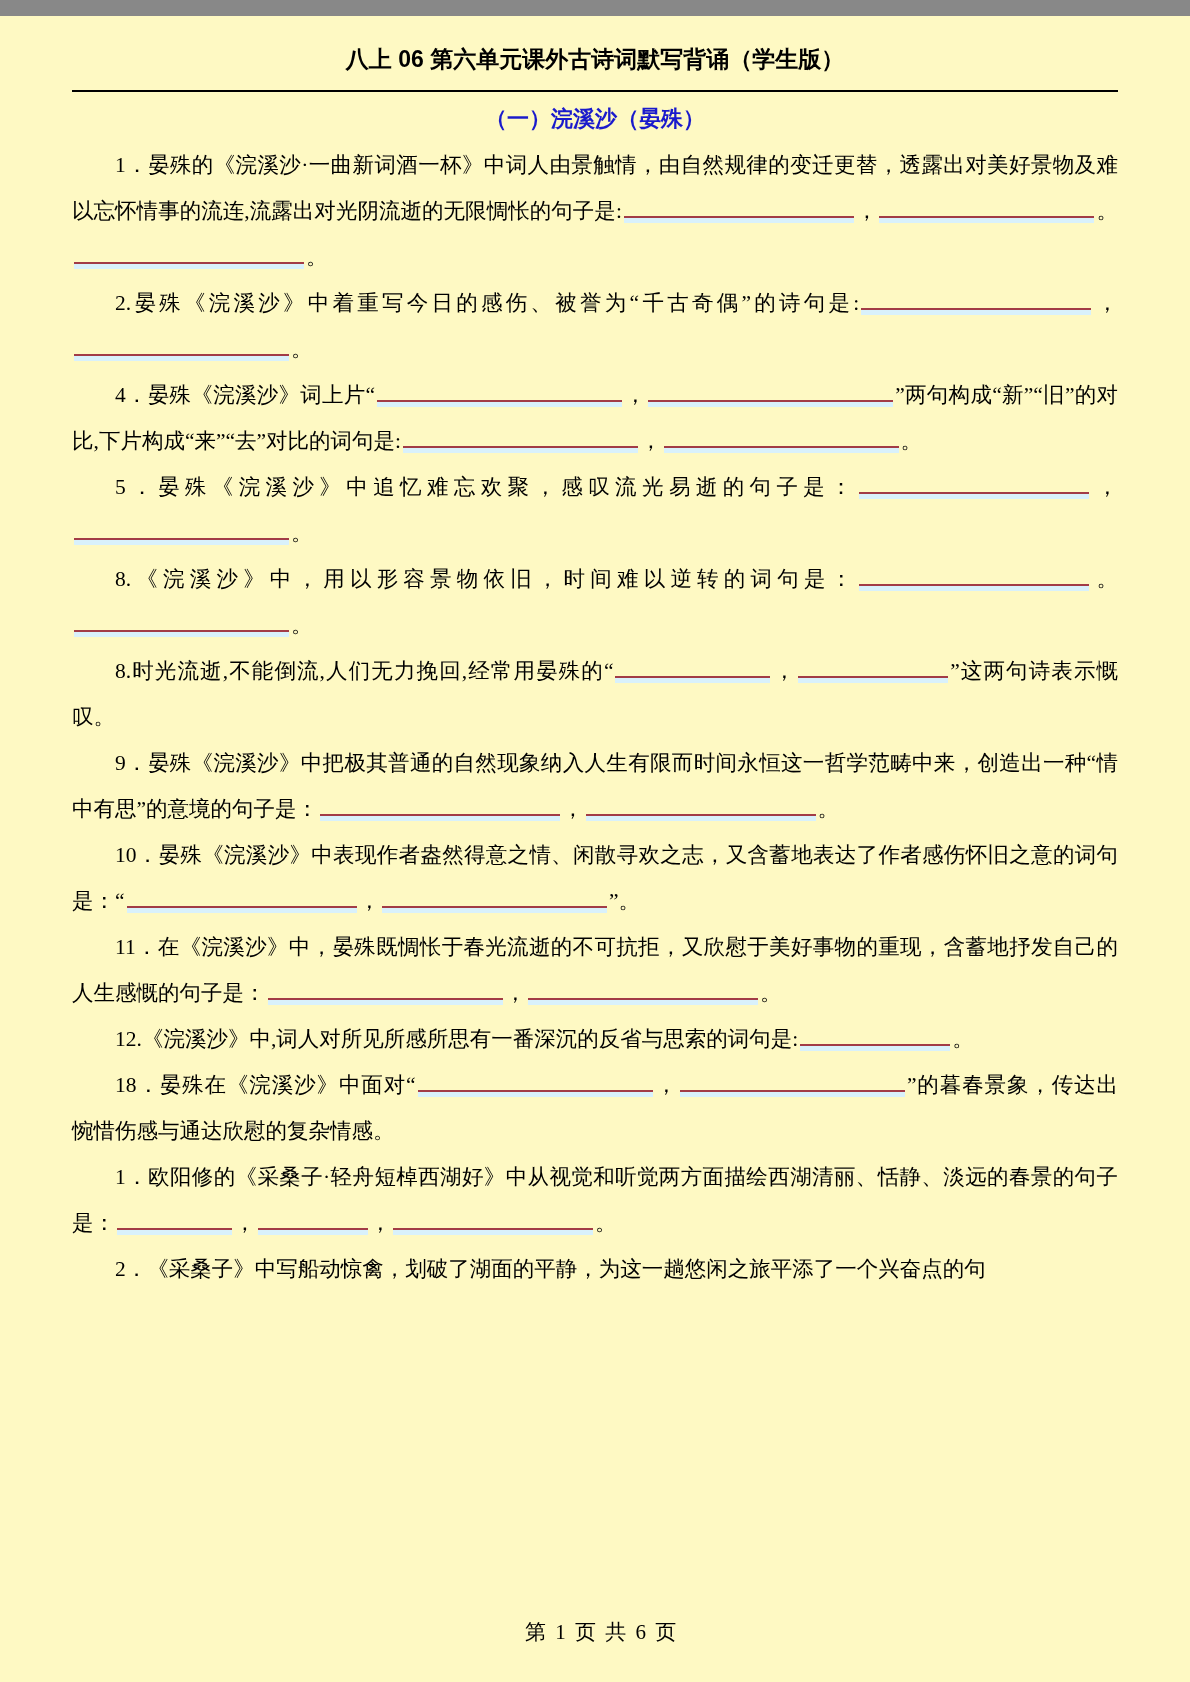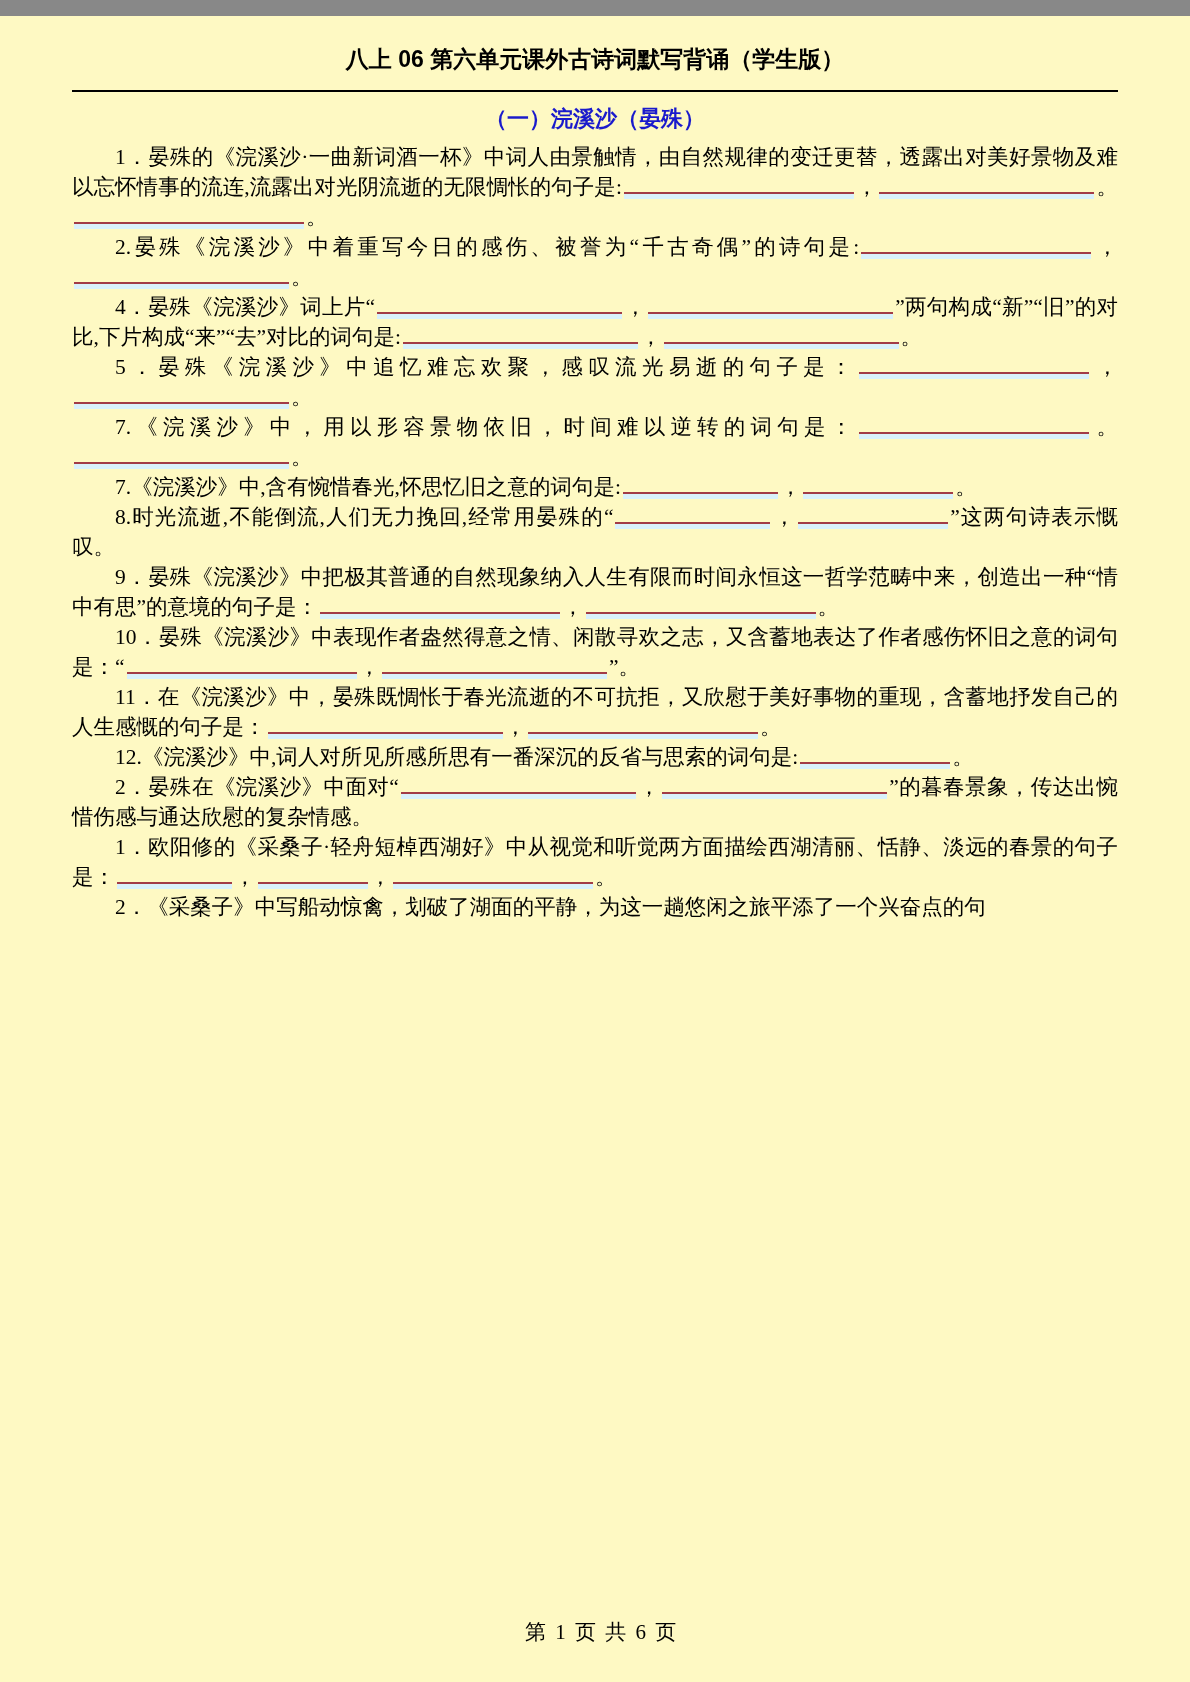--- a/index.html
+++ b/index.html
@@ -39,21 +39,21 @@
     text-align: center;
     color: var(--heading-blue);
     font-weight: bold;
     font-size: 22px;
     line-height: 46px;
     font-family: Liberation Sans, sans-serif;
   }
   p.question {
     margin: 0;
     font-size: 21.5px;
-    line-height: 30px;
+    line-height: 46px;
     text-align: justify;
     text-indent: 2em;
   }
   .blank {
     display: inline-block;
     height: 20px;
     vertical-align: baseline;
     border-bottom: 2px solid var(--blank-line);
     box-shadow: 0 5px 0 var(--blank-glow);
     margin: 0 2px;
@@ -74,26 +74,25 @@
 <div class="page">
   <div class="content">
     <div class="doc-title">八上 06 第六单元课外古诗词默写背诵（学生版）</div>
     <hr class="title-rule">
     <div>
         <div class="section-heading">（一）浣溪沙（晏殊）</div>
         <p class="question"><span>1．晏殊的《浣溪沙·一曲新词酒一杯》中词人由景触情，由自然规律的变迁更替，透露出对美好景物及难以忘怀情事的流连,流露出对光阴流逝的无限惆怅的句子是:</span><span class="blank" style="width: 230px;"></span><span>，</span><span class="blank" style="width: 215px;"></span><span>。</span><span class="blank" style="width: 230px;"></span><span>。</span></p>
         <p class="question"><span>2.晏殊《浣溪沙》中着重写今日的感伤、被誉为“千古奇偶”的诗句是:</span><span class="blank" style="width: 230px;"></span><span>，</span><span class="blank" style="width: 215px;"></span><span>。</span></p>
         <p class="question"><span>4．晏殊《浣溪沙》词上片“</span><span class="blank" style="width: 245px;"></span><span>，</span><span class="blank" style="width: 245px;"></span><span>”两句构成“新”“旧”的对比,下片构成“来”“去”对比的词句是:</span><span class="blank" style="width: 235px;"></span><span>，</span><span class="blank" style="width: 235px;"></span><span>。</span></p>
         <p class="question"><span>5．晏殊《浣溪沙》中追忆难忘欢聚，感叹流光易逝的句子是：</span><span class="blank" style="width: 230px;"></span><span>，</span><span class="blank" style="width: 215px;"></span><span>。</span></p>
-        <p class="question"><span>7.《浣溪沙》中，用以形容景物依旧，时间难以逆转的词句是：</span><span class="blank" style="width: 230px;"></span><span>。</span><span class="blank" style="width: 215px;"></span><span>。</span></p>
-        <p class="question"><span>7.《浣溪沙》中,含有惋惜春光,怀思忆旧之意的词句是:</span><span class="blank" style="width: 155px;"></span><span>，</span><span class="blank" style="width: 150px;"></span><span>。</span></p>
+        <p class="question"><span>8.《浣溪沙》中，用以形容景物依旧，时间难以逆转的词句是：</span><span class="blank" style="width: 230px;"></span><span>。</span><span class="blank" style="width: 215px;"></span><span>。</span></p>
         <p class="question"><span>8.时光流逝,不能倒流,人们无力挽回,经常用晏殊的“</span><span class="blank" style="width: 155px;"></span><span>，</span><span class="blank" style="width: 150px;"></span><span>”这两句诗表示慨叹。</span></p>
         <p class="question"><span>9．晏殊《浣溪沙》中把极其普通的自然现象纳入人生有限而时间永恒这一哲学范畴中来，创造出一种“情中有思”的意境的句子是：</span><span class="blank" style="width: 240px;"></span><span>，</span><span class="blank" style="width: 230px;"></span><span>。</span></p>
         <p class="question"><span>10．晏殊《浣溪沙》中表现作者盎然得意之情、闲散寻欢之志，又含蓄地表达了作者感伤怀旧之意的词句是：“</span><span class="blank" style="width: 230px;"></span><span>，</span><span class="blank" style="width: 225px;"></span><span>”。</span></p>
         <p class="question"><span>11．在《浣溪沙》中，晏殊既惆怅于春光流逝的不可抗拒，又欣慰于美好事物的重现，含蓄地抒发自己的人生感慨的句子是：</span><span class="blank" style="width: 235px;"></span><span>，</span><span class="blank" style="width: 230px;"></span><span>。</span></p>
         <p class="question"><span>12.《浣溪沙》中,词人对所见所感所思有一番深沉的反省与思索的词句是:</span><span class="blank" style="width: 150px;"></span><span>。</span></p>
-        <p class="question"><span>2．晏殊在《浣溪沙》中面对“</span><span class="blank" style="width: 235px;"></span><span>，</span><span class="blank" style="width: 225px;"></span><span>”的暮春景象，传达出惋惜伤感与通达欣慰的复杂情感。</span></p>
+        <p class="question"><span>18．晏殊在《浣溪沙》中面对“</span><span class="blank" style="width: 235px;"></span><span>，</span><span class="blank" style="width: 225px;"></span><span>”的暮春景象，传达出惋惜伤感与通达欣慰的复杂情感。</span></p>
         <p class="question"><span>1．欧阳修的《采桑子·轻舟短棹西湖好》中从视觉和听觉两方面描绘西湖清丽、恬静、淡远的春景的句子是：</span><span class="blank" style="width: 115px;"></span><span>，</span><span class="blank" style="width: 110px;"></span><span>，</span><span class="blank" style="width: 200px;"></span><span>。</span></p>
         <p class="question"><span>2．《采桑子》中写船动惊禽，划破了湖面的平静，为这一趟悠闲之旅平添了一个兴奋点的句</span></p>
       </div>
   </div>
   <div class="page-footer">第 1 页 共 6 页</div>
 </div>
 
 </body></html>

